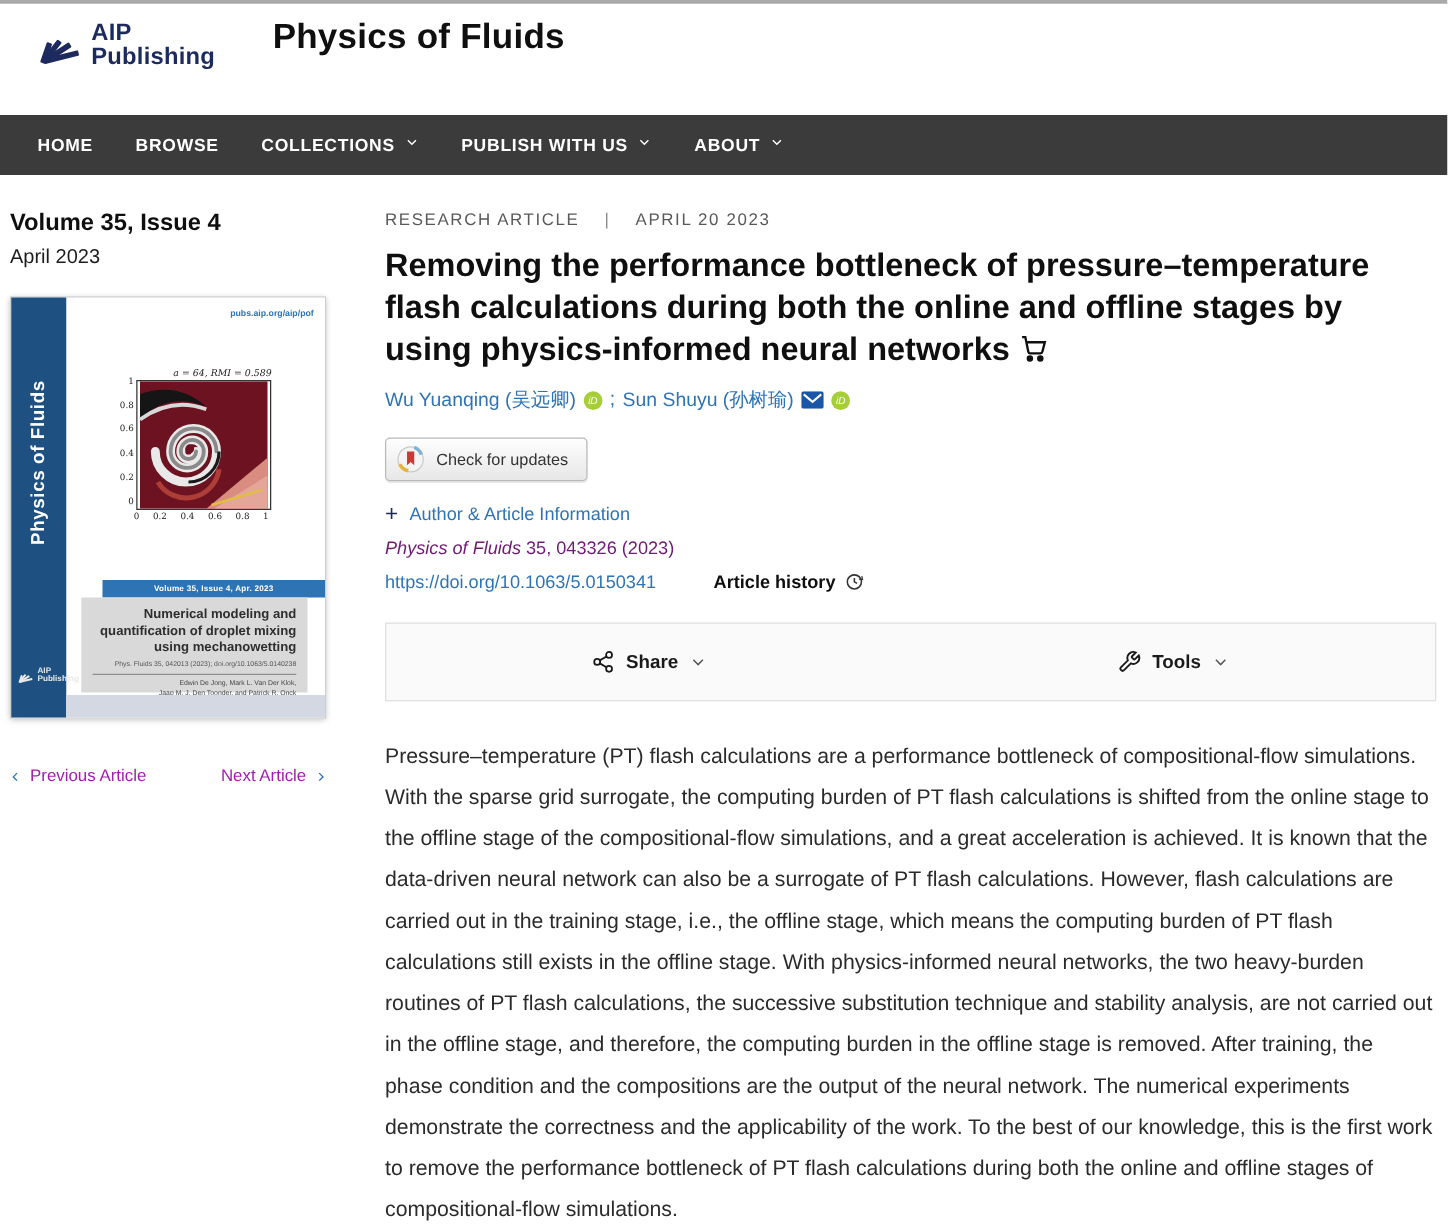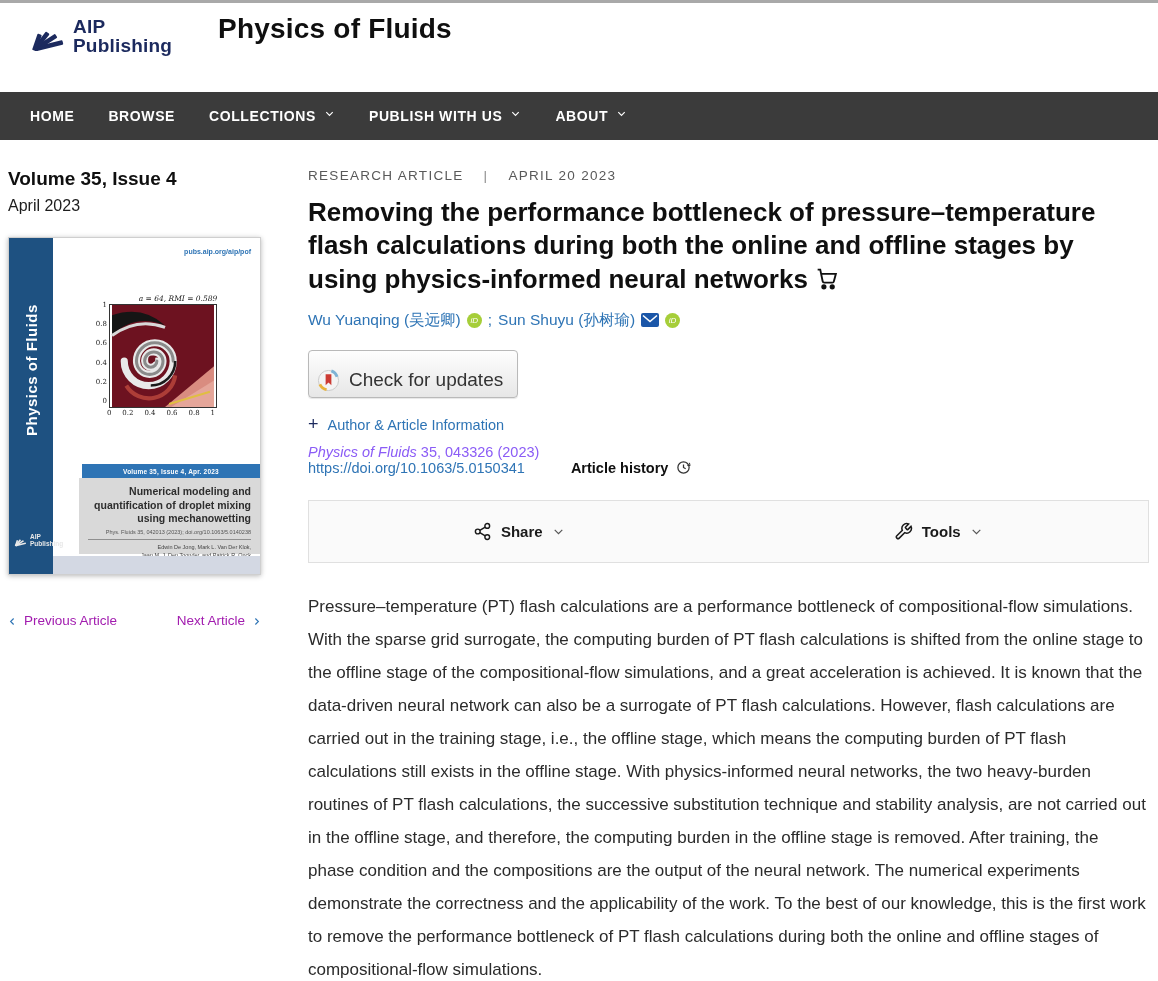--- a/index.html
+++ b/index.html
@@ -32,45 +32,45 @@
   .cover-aip .t { color:#e8e8e8; font-size:6.5px; font-weight:bold; line-height:1.05; }
   .cover-url { position:absolute; top:10px; right:9px; font-size:7px; font-weight:bold; color:#2e74b5; }
   .cover-chart { position:absolute; left:86px; top:56px; width:152px; }
   .cc-title { font-family:"DejaVu Serif", serif; font-style:italic; font-size:7.5px; color:#222; text-align:center; margin-left:14px; margin-bottom:1px; }
   .cc-body { display:flex; }
   .cc-y { width:14px; height:104px; display:flex; flex-direction:column; justify-content:space-between; align-items:flex-end;
     font-family:"DejaVu Serif", serif; font-size:7px; color:#222; padding-right:2px; transform:translateY(-3px); }
   .cc-x { display:flex; justify-content:space-between; width:108px; margin-left:12px; font-family:"DejaVu Serif", serif; font-size:7px; color:#222; margin-top:1px; }
   .cover-band { position:absolute; top:226px; right:0; width:178px; height:14px; background:#2e74b5; color:#fff; font-size:6.5px; font-weight:bold;
     display:flex; align-items:center; justify-content:center; letter-spacing:.2px; }
-  .cover-box { position:absolute; top:240px; right:0; width:181px; height:76px; background:#d9d9d9; padding:7px 9px 4px; text-align:right; }
+  .cover-box { position:absolute; top:240px; right:14px; width:181px; height:76px; background:#d9d9d9; padding:7px 9px 4px; text-align:right; }
   .cb-title { font-size:10.5px; font-weight:bold; color:#2e2e2e; line-height:1.3; }
   .cb-cite { font-size:5.5px; color:#555; margin-top:3px; }
   .cb-divider { border:none; border-top:1px solid #8f8f8f; margin:4px 0 3px; }
   .cb-authors { font-size:5.5px; color:#444; line-height:1.5; }
   .cover-bottom { position:absolute; left:44px; right:0; bottom:0; height:18px; background:#d3d8e3; }
   .pager { width:253px; display:flex; justify-content:space-between; margin-top:38px; font-size:13.5px; }
   .pager a { color:#a21caf; text-decoration:none; display:flex; align-items:flex-end; gap:7px; cursor:pointer; }
   
   .eyebrow { display:flex; gap:20px; font-size:13.5px; color:#595959; letter-spacing:1.3px; margin:2px 0 13px; }
   .eyebrow .sep { color:#8a8a8a; }
   .article-title { font-size:26px; font-weight:bold; line-height:1.28; color:#0f0f0f; margin:0 0 11px; width:808px; }
   .cart-icon { display:inline-block; vertical-align:-3px; margin-left:6px; }
   .authors { display:flex; align-items:center; gap:6px; font-size:15.5px; margin-bottom:4px; }
   .authors a { color:#2e74b5; text-decoration:none; cursor:pointer; }
   .authors .sep { color:#2e74b5; }
   .orcid { width:15px; height:15px; border-radius:50%; background:#a6ce39; color:#fff; font-size:8px; font-weight:normal;
     display:inline-flex; align-items:center; justify-content:center; font-style:italic; }
-  .check-btn { margin:15px 0 19px; display:inline-flex; align-items:center; gap:9px; padding:18px 14px 5px 8px;
-    background:linear-gradient(#fefefe,#e7e7e7); border:1px solid #b9b9b9; border-radius:4px; font-size:19px; color:#333;
+  .check-btn { margin:15px 0 19px; display:inline-flex; align-items:center; gap:9px; padding:5px 14px 5px 8px;
+    background:linear-gradient(#fefefe,#e7e7e7); border:1px solid #b9b9b9; border-radius:4px; font-size:13px; color:#333;
     box-shadow:0 1px 1px rgba(0,0,0,.1); cursor:pointer; }
   .author-info { display:flex; align-items:center; gap:9px; font-size:14.5px; margin-bottom:11px; }
   .author-info .plus { color:#1c2a5e; font-size:18px; line-height:1; font-weight:normal; margin-top:-2px; }
   .author-info a { color:#2e74b5; text-decoration:none; cursor:pointer; }
-  .citation { font-size:14.5px; color:#8b5cf6; }
+  .citation { font-size:14.5px; color:#701a75; margin-bottom:11px; }
   .doi-row { display:flex; align-items:flex-start; gap:46px; font-size:14.5px; margin-bottom:24px; }
   .doi-row a.doi { color:#2e74b5; text-decoration:none; cursor:pointer; }
   .history { display:flex; align-items:center; gap:8px; font-weight:bold; color:#0f0f0f; cursor:pointer; }
   .share-bar { border:1px solid #e0e0e0; background:#fafafa; height:63px; display:flex; width:841px; }
   .share-cell { flex:1; display:flex; align-items:center; justify-content:center; gap:9px; font-weight:bold; font-size:15px; color:#1a1a1a; cursor:pointer; }
   .abstract { margin-top:27px; font-size:17px; line-height:33px; color:#2b2b2b; width:841px; }
 </style>
 </head>
 <body>
 

